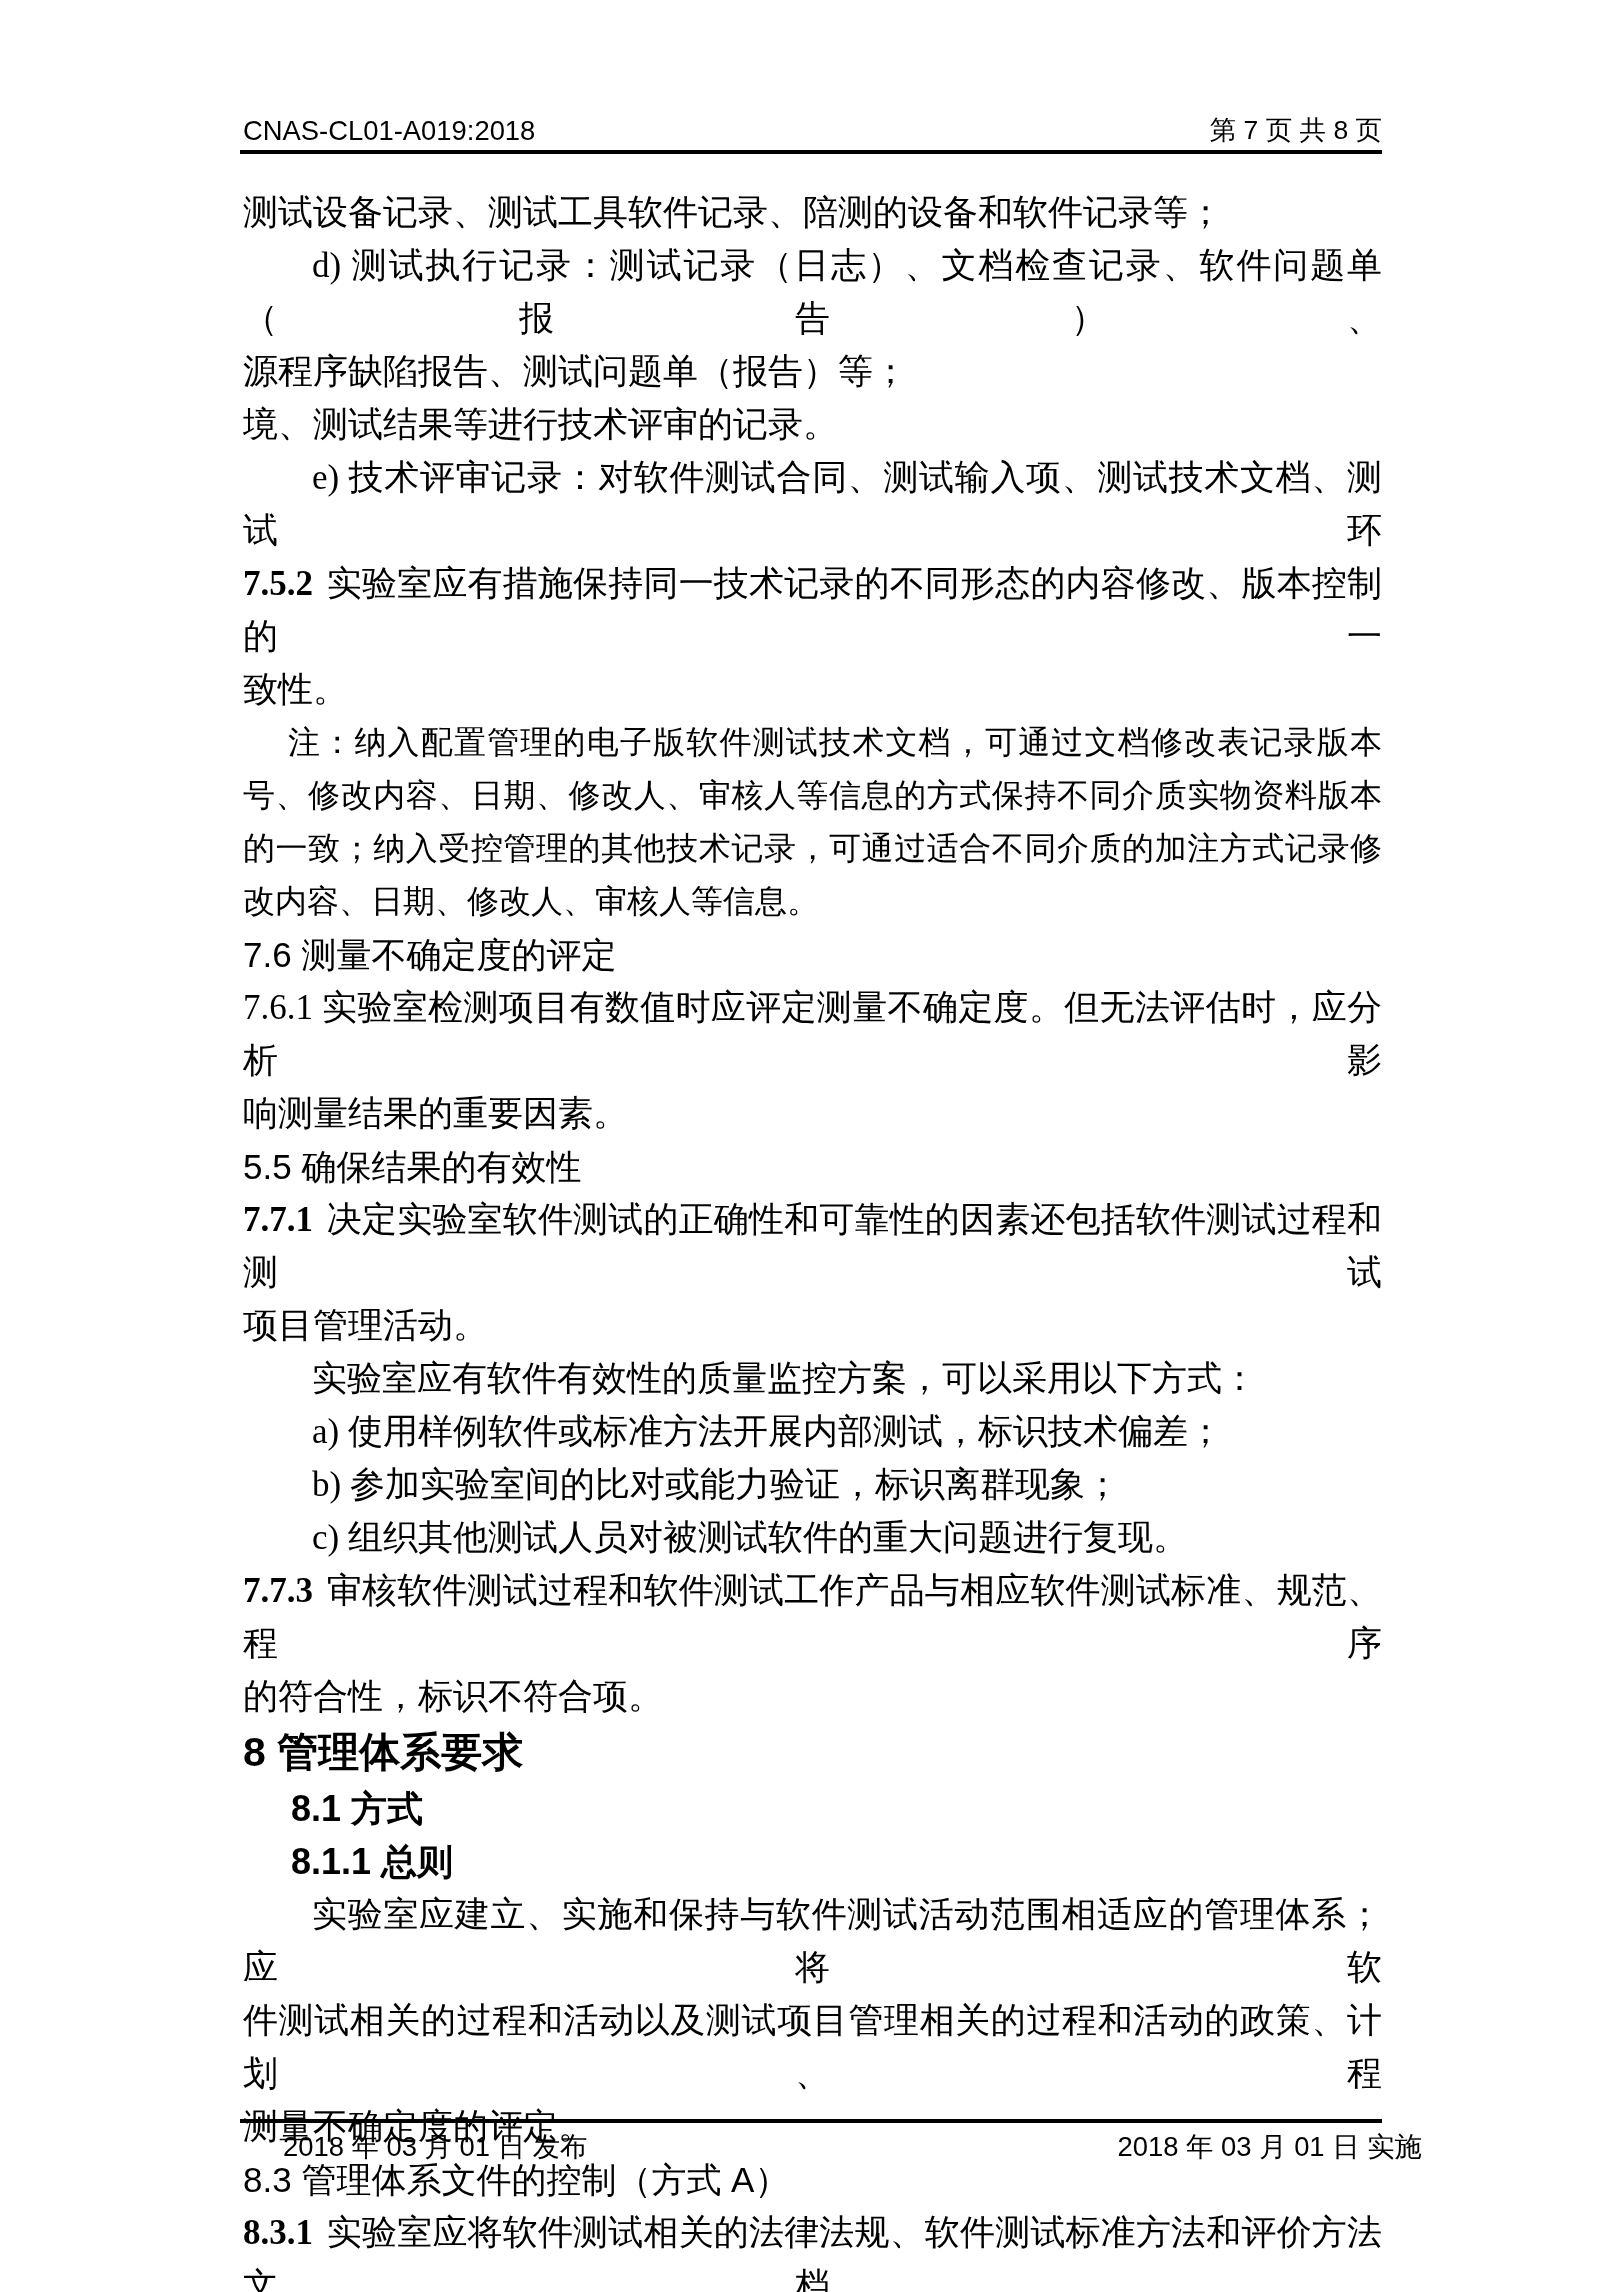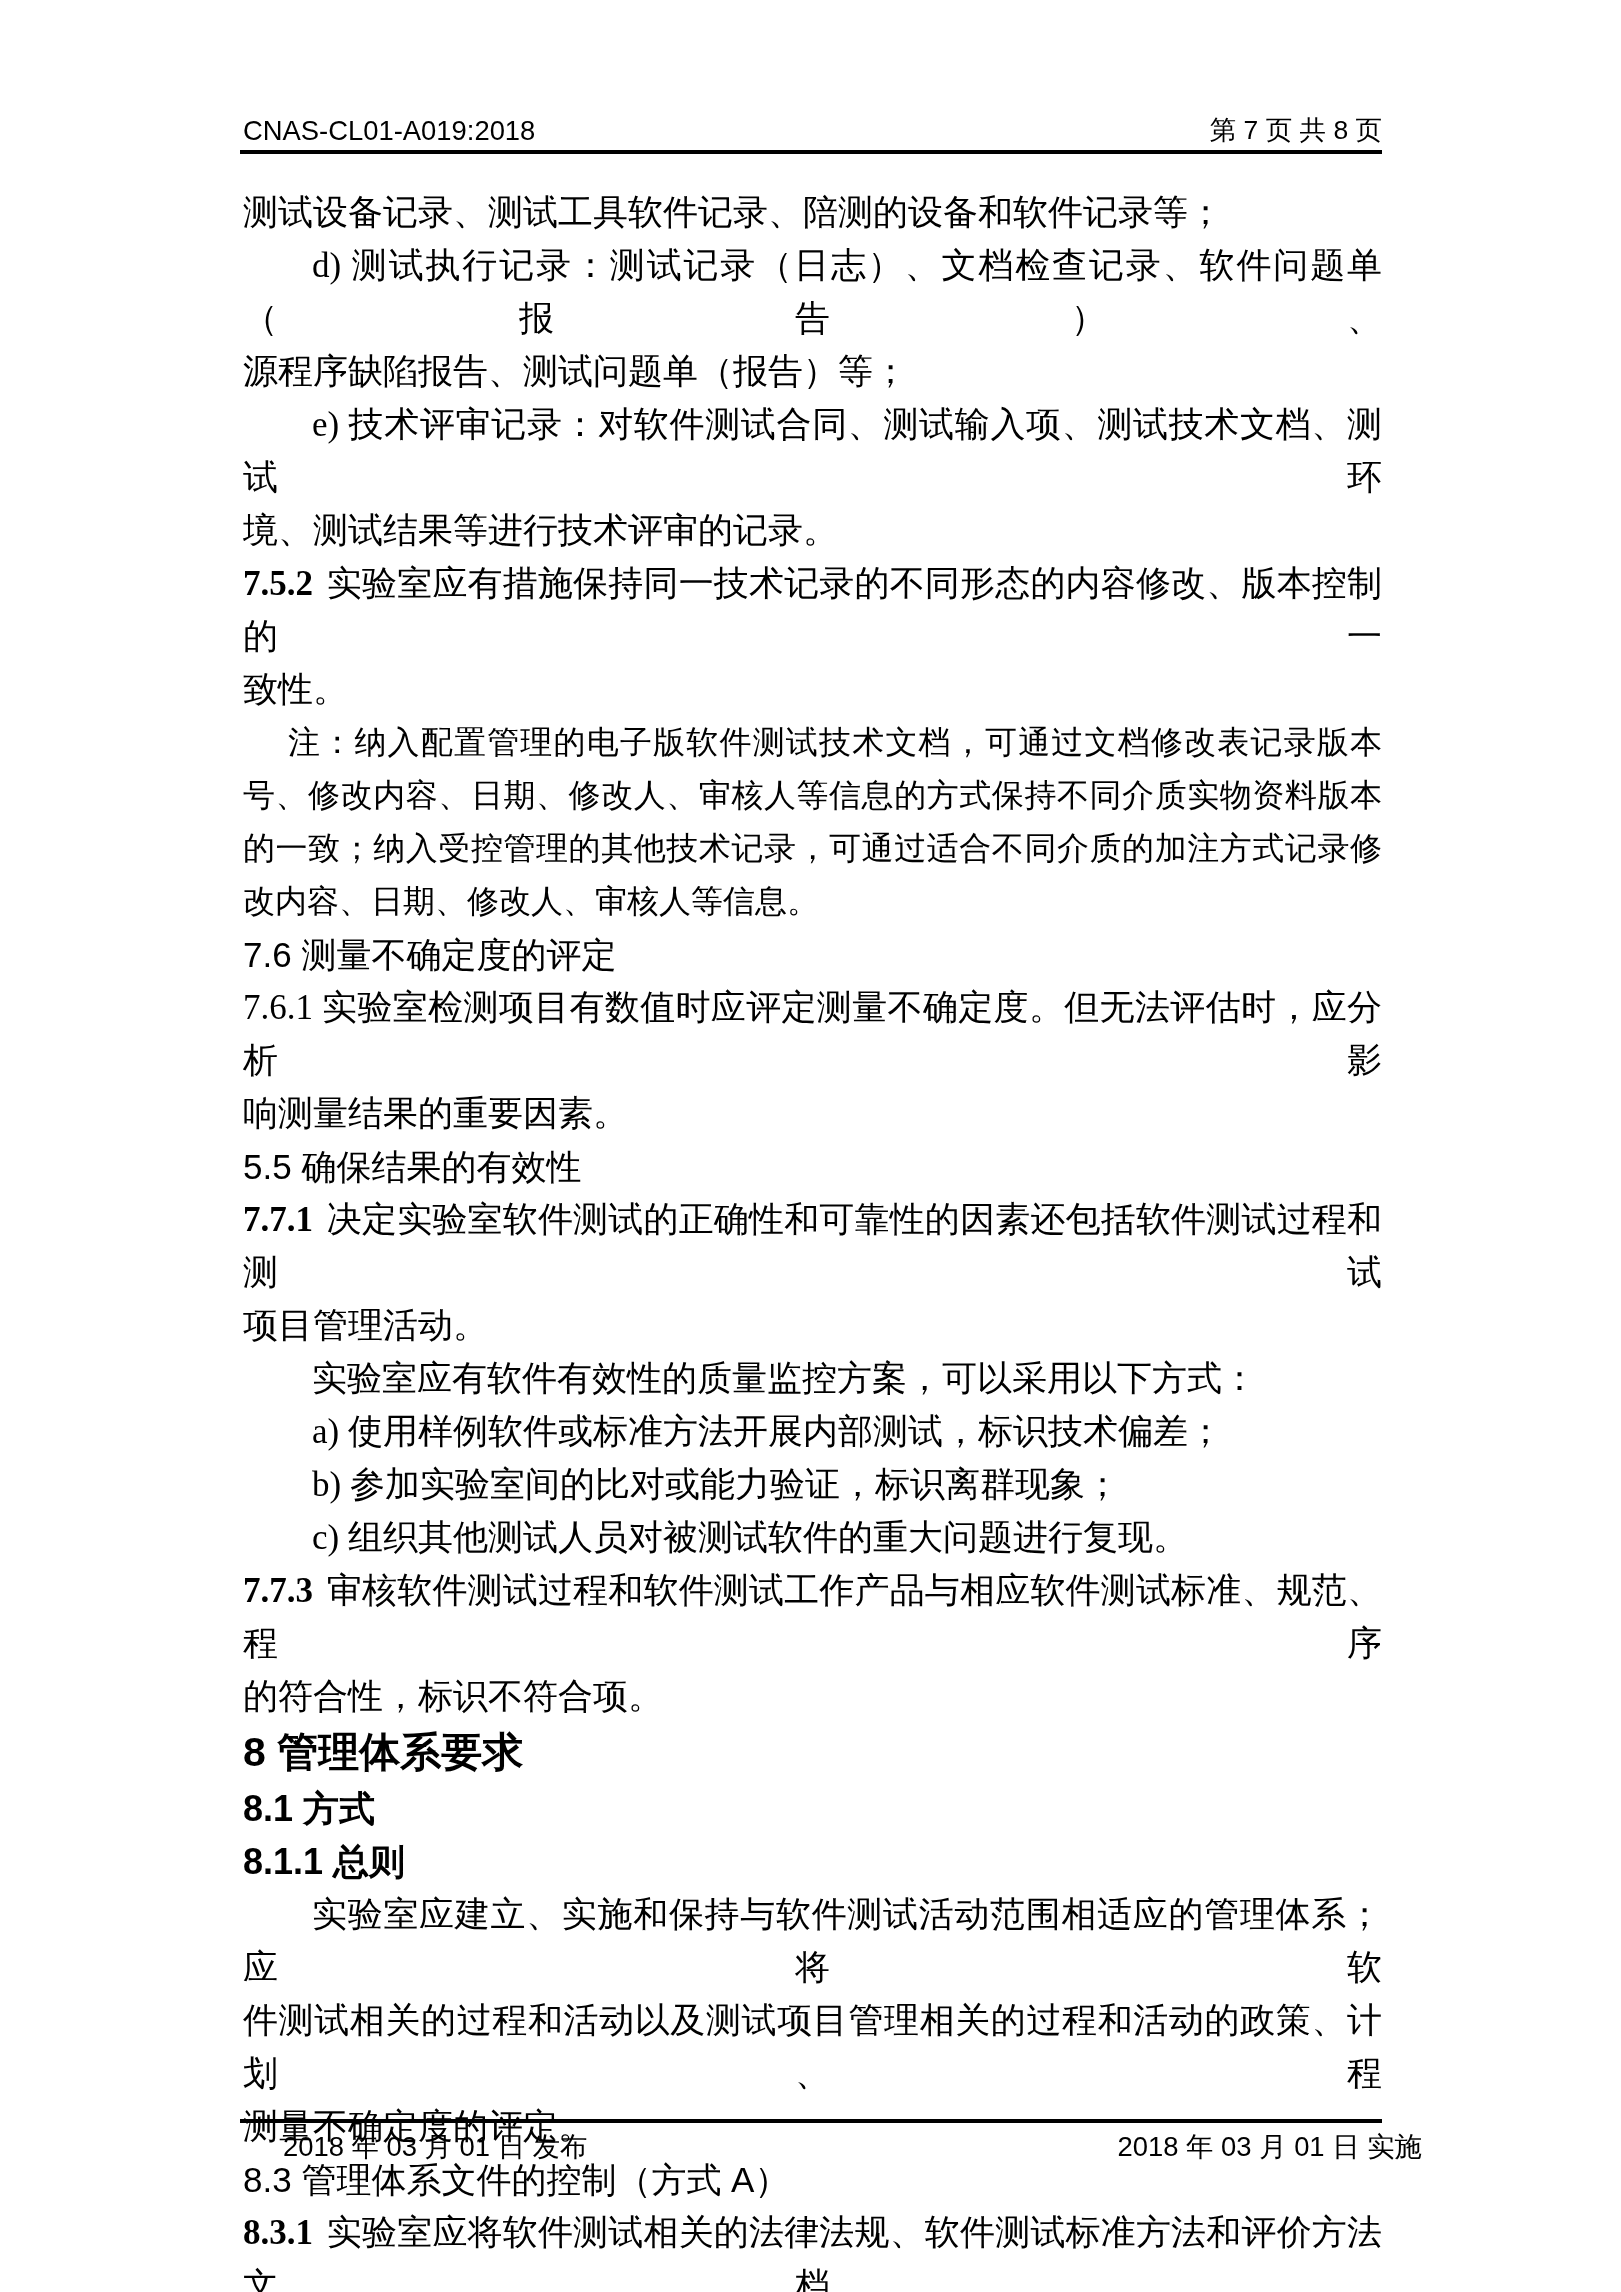--- a/index.html
+++ b/index.html
@@ -39,20 +39,21 @@
   .indent { text-indent: 69px; }
   .note.indent { text-indent: 45px; }
   .fill { text-align: justify; text-align-last: justify; }
   .h1 {
     font-size: 41px; font-weight: bold; line-height: 59px;
     font-family: "Liberation Sans", "DejaVu Sans", sans-serif;
   }
   .h2 {
     font-size: 36px; font-weight: bold;
     font-family: "Liberation Sans", "DejaVu Sans", sans-serif;
+    margin-left: 48px;
   }
   .h3 {
     font-size: 35px; font-weight: normal;
     font-family: "Liberation Sans", "DejaVu Sans", sans-serif;
   }
   .pfx {
     font-weight: bold;
     font-family: "Liberation Serif", "DejaVu Serif", serif;
     margin-right: 13.7px;
   }
@@ -69,22 +70,22 @@
 <header class="header">
   <span class="doc-code">CNAS-CL01-A019:2018</span>
   <span class="page-info">第 7 页 共 8 页</span>
 </header>
 <div class="rule header-rule"></div>
 
 <main class="content">
   <p class="ln">测试设备记录、测试工具软件记录、陪测的设备和软件记录等；</p>
   <p class="ln indent fill">d) 测试执行记录：测试记录（日志）、文档检查记录、软件问题单（报告）、</p>
   <p class="ln">源程序缺陷报告、测试问题单（报告）等；</p>
+  <p class="ln">境、测试结果等进行技术评审的记录。</p>
   <p class="ln indent fill">e) 技术评审记录：对软件测试合同、测试输入项、测试技术文档、测试环</p>
-  <p class="ln">境、测试结果等进行技术评审的记录。</p>
   <p class="ln fill"><span class="pfx">7.5.2</span><span>实验室应有措施保持同一技术记录的不同形态的内容修改、版本控制的一</span></p>
   <p class="ln">致性。</p>
   <p class="ln note indent fill">注：纳入配置管理的电子版软件测试技术文档，可通过文档修改表记录版本</p>
   <p class="ln note fill">号、修改内容、日期、修改人、审核人等信息的方式保持不同介质实物资料版本</p>
   <p class="ln note fill">的一致；纳入受控管理的其他技术记录，可通过适合不同介质的加注方式记录修</p>
   <p class="ln note">改内容、日期、修改人、审核人等信息。</p>
   <p class="ln h3">7.6 测量不确定度的评定</p>
   <p class="ln fill">7.6.1 实验室检测项目有数值时应评定测量不确定度。但无法评估时，应分析影</p>
   <p class="ln">响测量结果的重要因素。</p>
   <p class="ln h3">5.5 确保结果的有效性</p>

